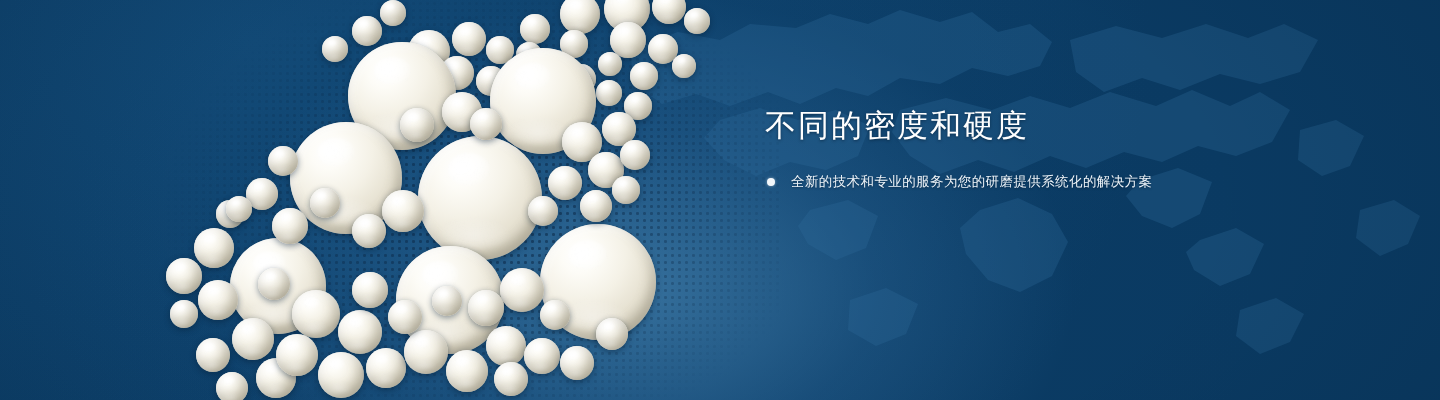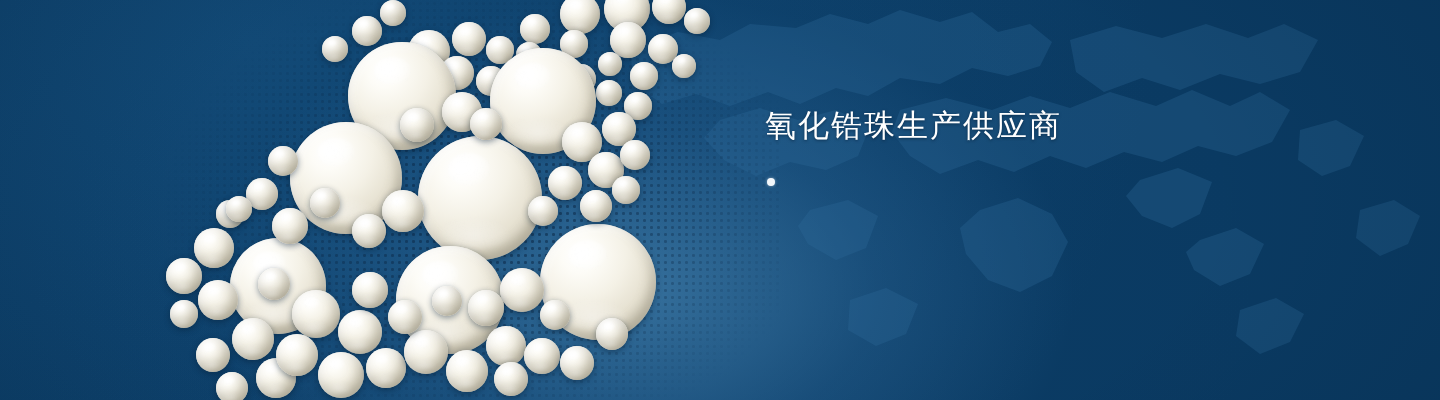--- a/index.html
+++ b/index.html
@@ -225,22 +225,23 @@
     <div class="bead" style="left:258px;top:268px;width:32px;height:32px;"></div>
     <div class="bead" style="left:500px;top:268px;width:44px;height:44px;"></div>
     <div class="bead" style="left:468px;top:290px;width:36px;height:36px;"></div>
     <div class="bead" style="left:540px;top:300px;width:30px;height:30px;"></div>
     <div class="bead" style="left:560px;top:346px;width:34px;height:34px;"></div>
     <div class="bead" style="left:596px;top:318px;width:32px;height:32px;"></div>
     <div class="bead" style="left:432px;top:286px;width:30px;height:30px;"></div>
   </div>
 
   <div class="content">
-    <h1 class="headline">氧化锆珠生产供应商</h1>
+    <h1 class="headline">不同的密度和硬度</h1>
 
     <ul class="bullets">
       <li class="bullet">
         <span class="dot"></span>
+        <span>全新的技术和专业的服务为您的研磨提供系统化的解决方案</span>
       </li>
     </ul>
   </div>
 
 </div>
 
 </body></html>

